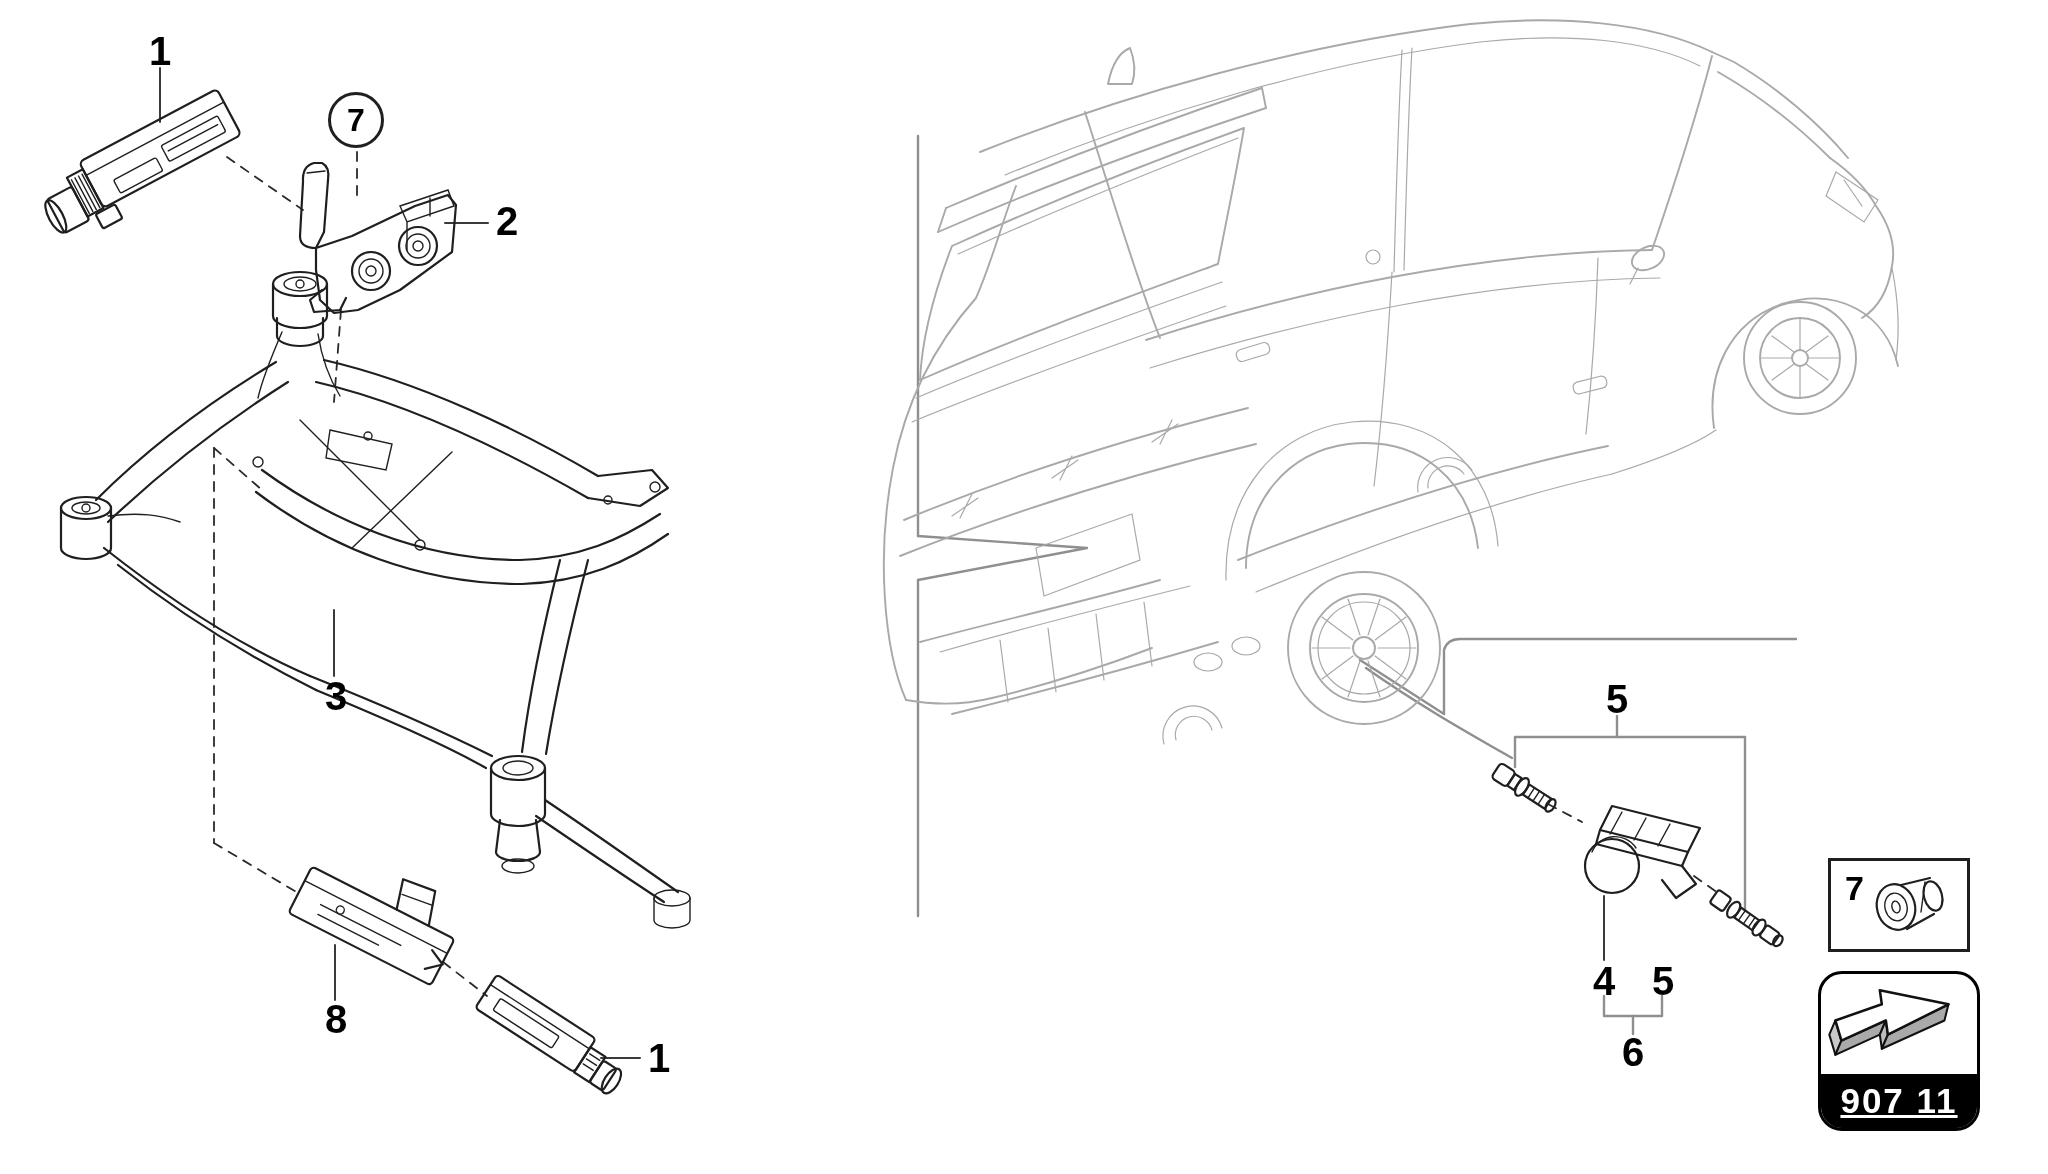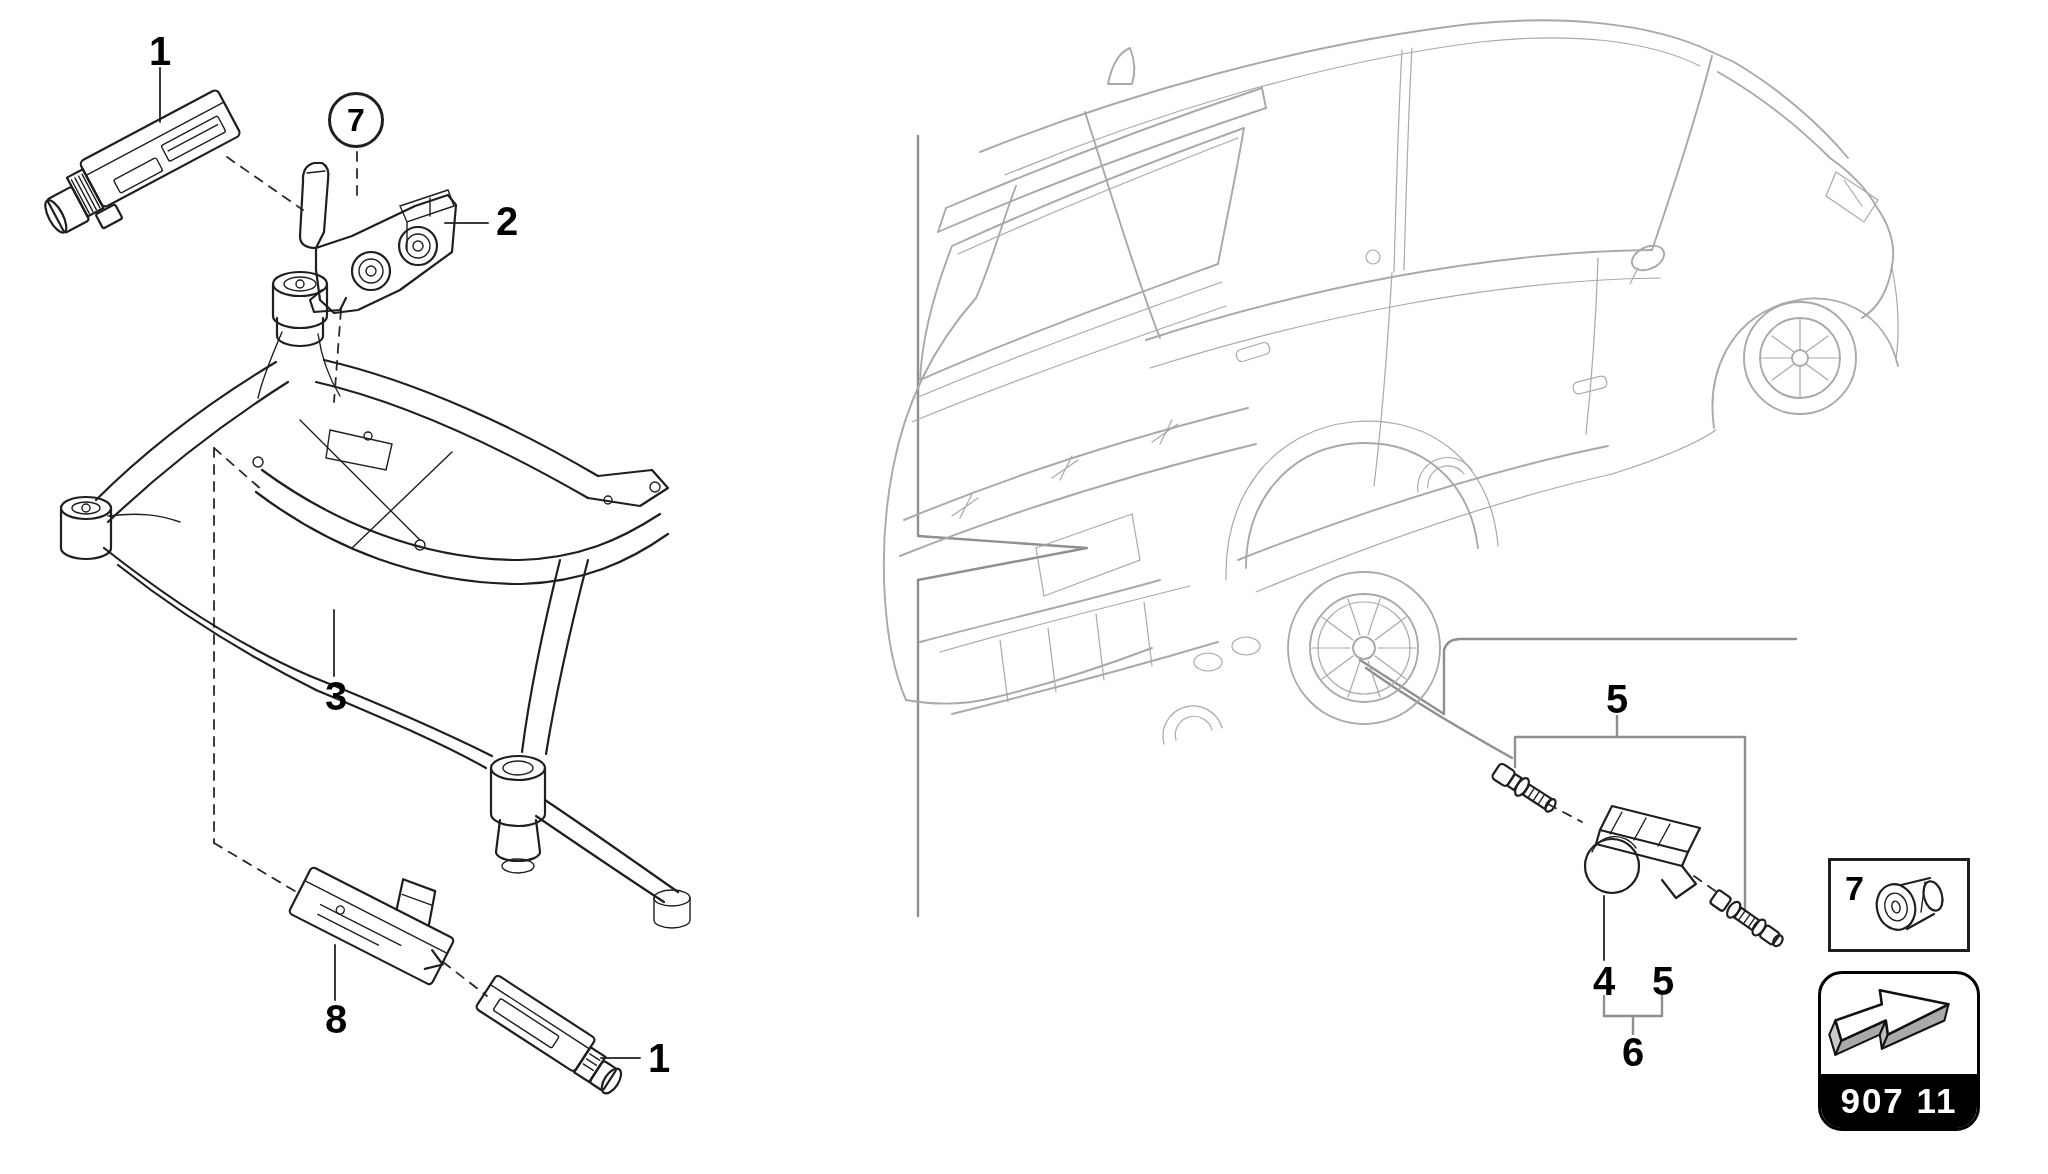--- a/index.html
+++ b/index.html
@@ -25,21 +25,21 @@
          border-radius:50%;background:var(--page-bg);display:flex;align-items:center;
          justify-content:center;font-weight:700;font-size:32px;color:var(--label-ink);box-sizing:border-box;}
   .nut-box{position:absolute;left:1828px;top:858px;width:142px;height:94px;
            border:3px solid var(--part-line);background:transparent;box-sizing:border-box;}
   .nut-box .num{position:absolute;left:14px;top:8px;font-weight:700;font-size:34px;color:var(--label-ink);}
   .code-box{position:absolute;left:1818px;top:971px;width:162px;height:160px;
             border:3px solid #000;border-radius:24px;background:#fff;box-sizing:border-box;
             overflow:hidden;display:flex;flex-direction:column;}
   .code-box .arrow-area{flex:1;position:relative;}
   .code-band{height:54px;background:var(--code-bg);color:var(--code-fg);display:flex;
-             align-items:center;justify-content:center;font-weight:700;font-size:35px;letter-spacing:2px;}
+             align-items:center;justify-content:center;font-weight:700;font-size:35px;letter-spacing:2px;text-decoration:underline;}
 </style>
 </head>
 <body>
 
 <div class="stage">
 
 <svg class="art" viewBox="0 0 2048 1174">
 
   <g>
     <path class="d" d="M 227,157 L 303,210"></path>

